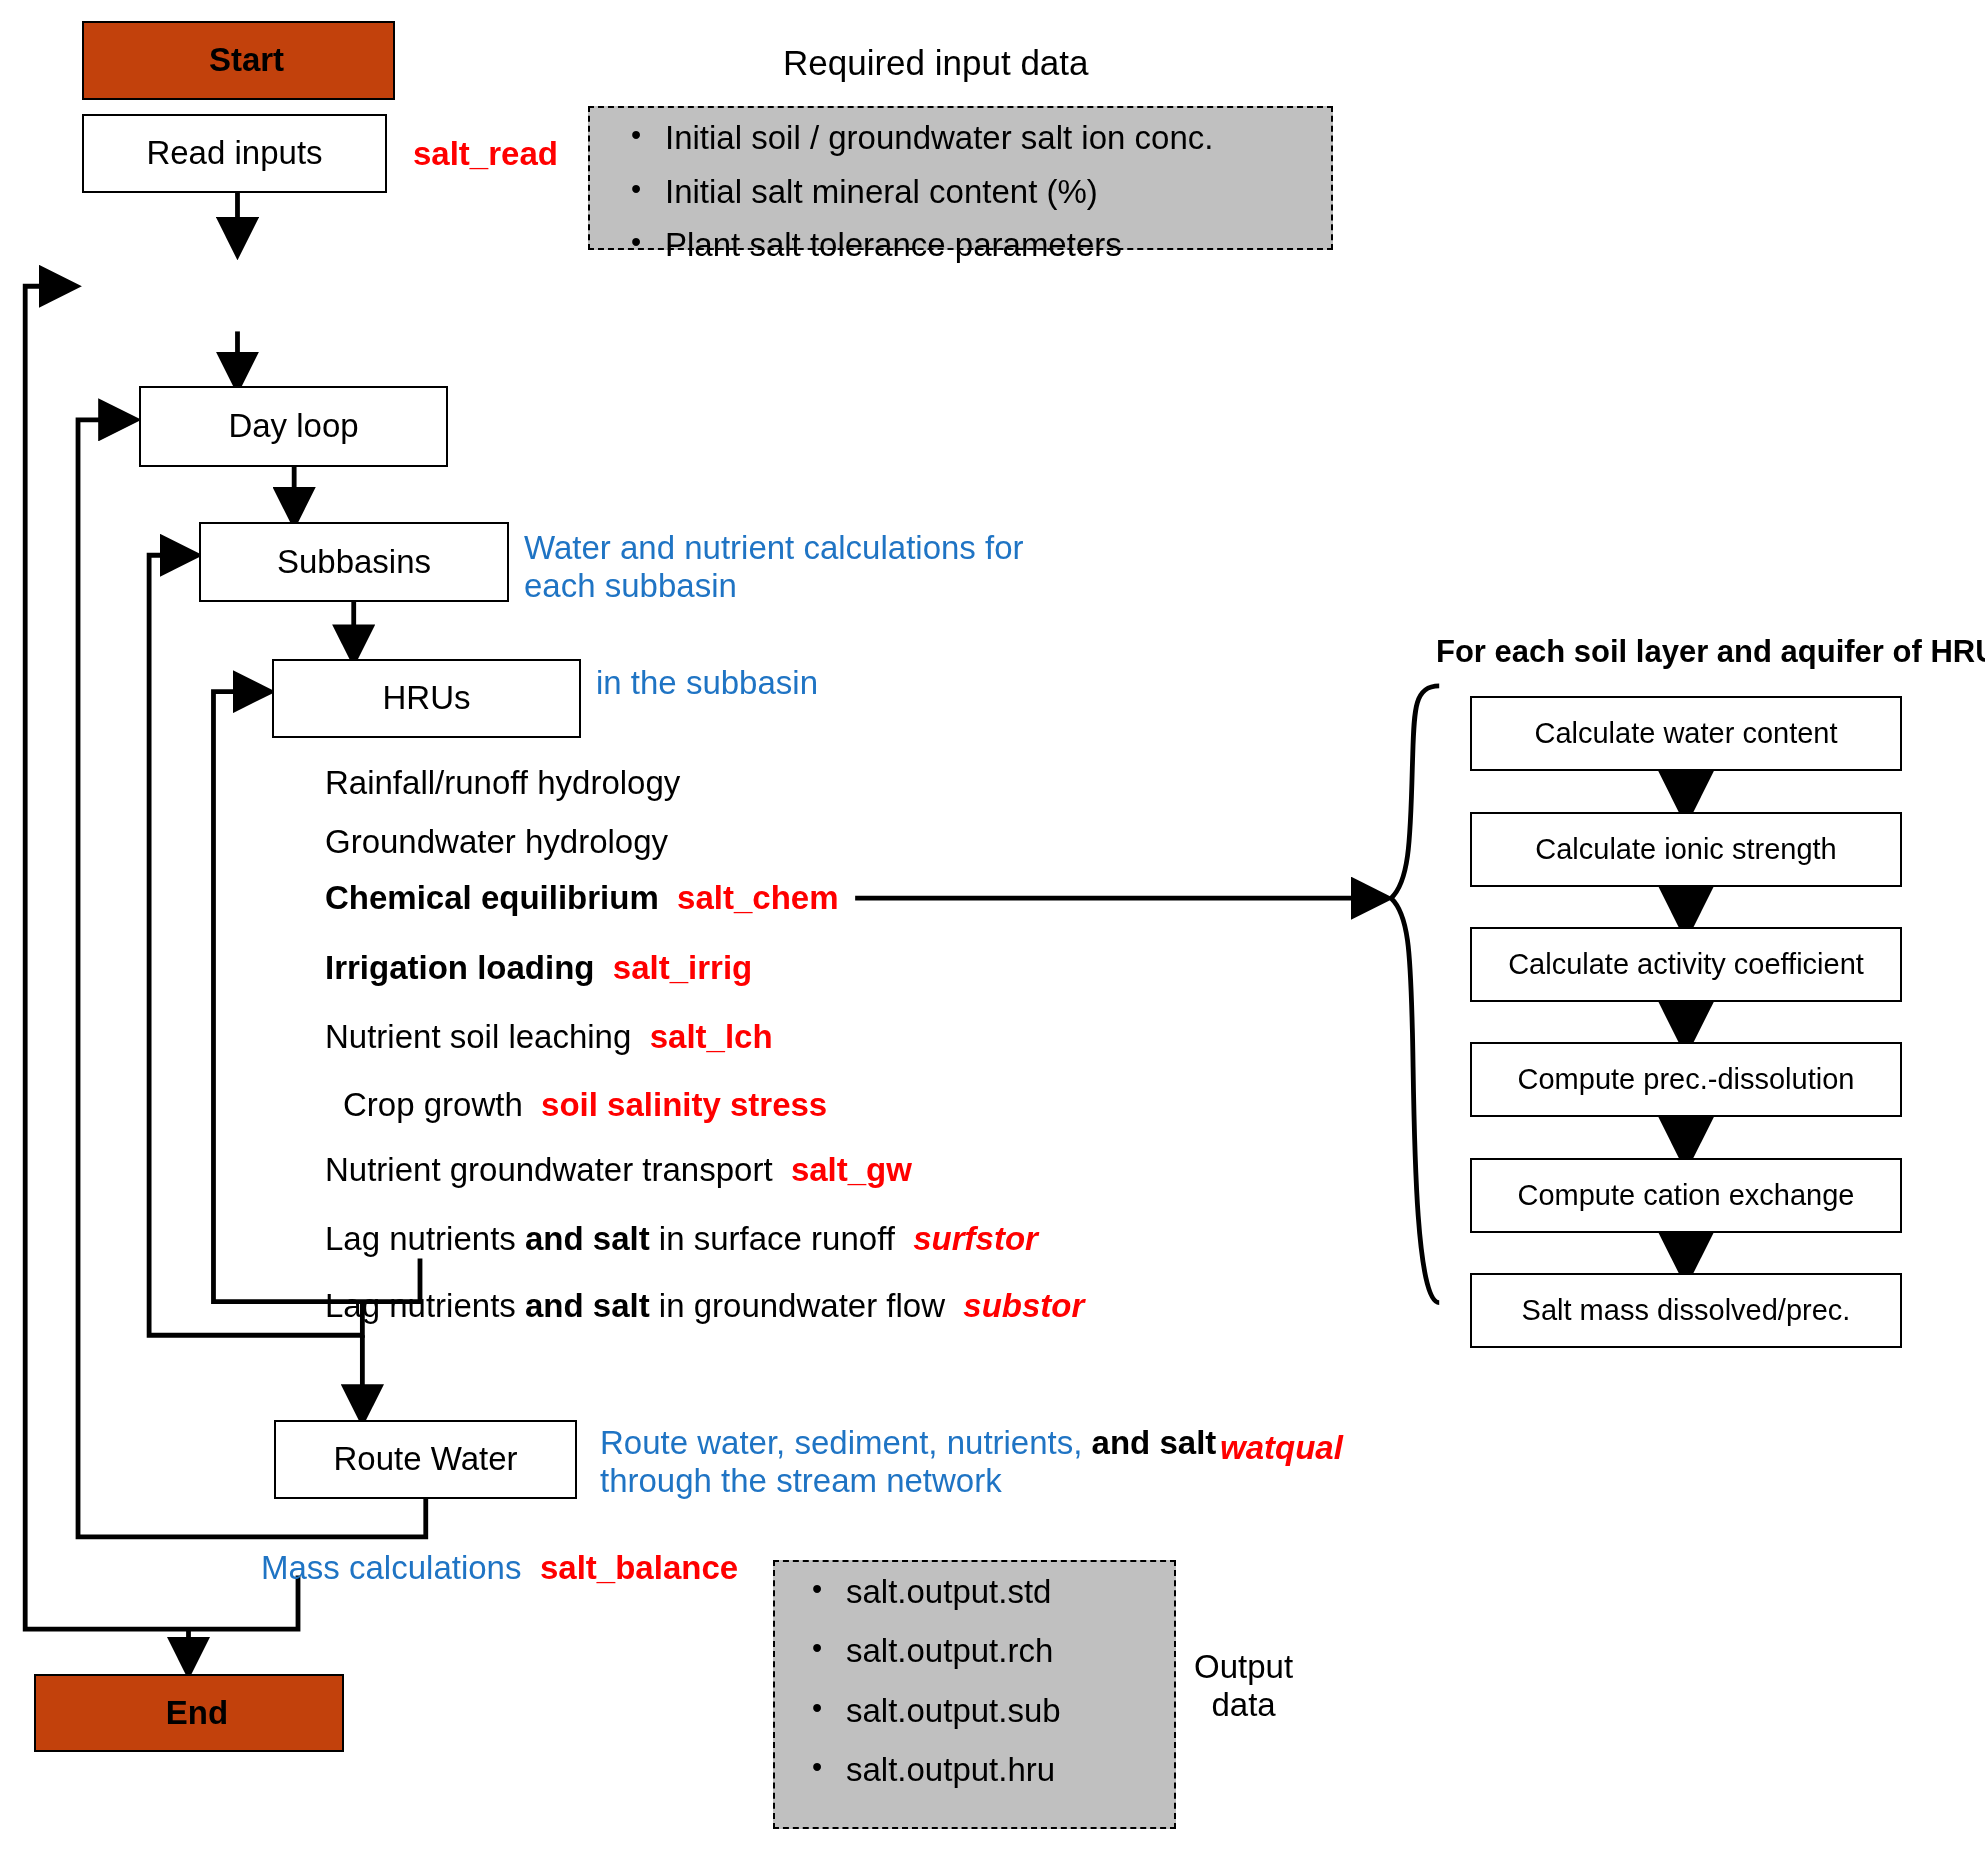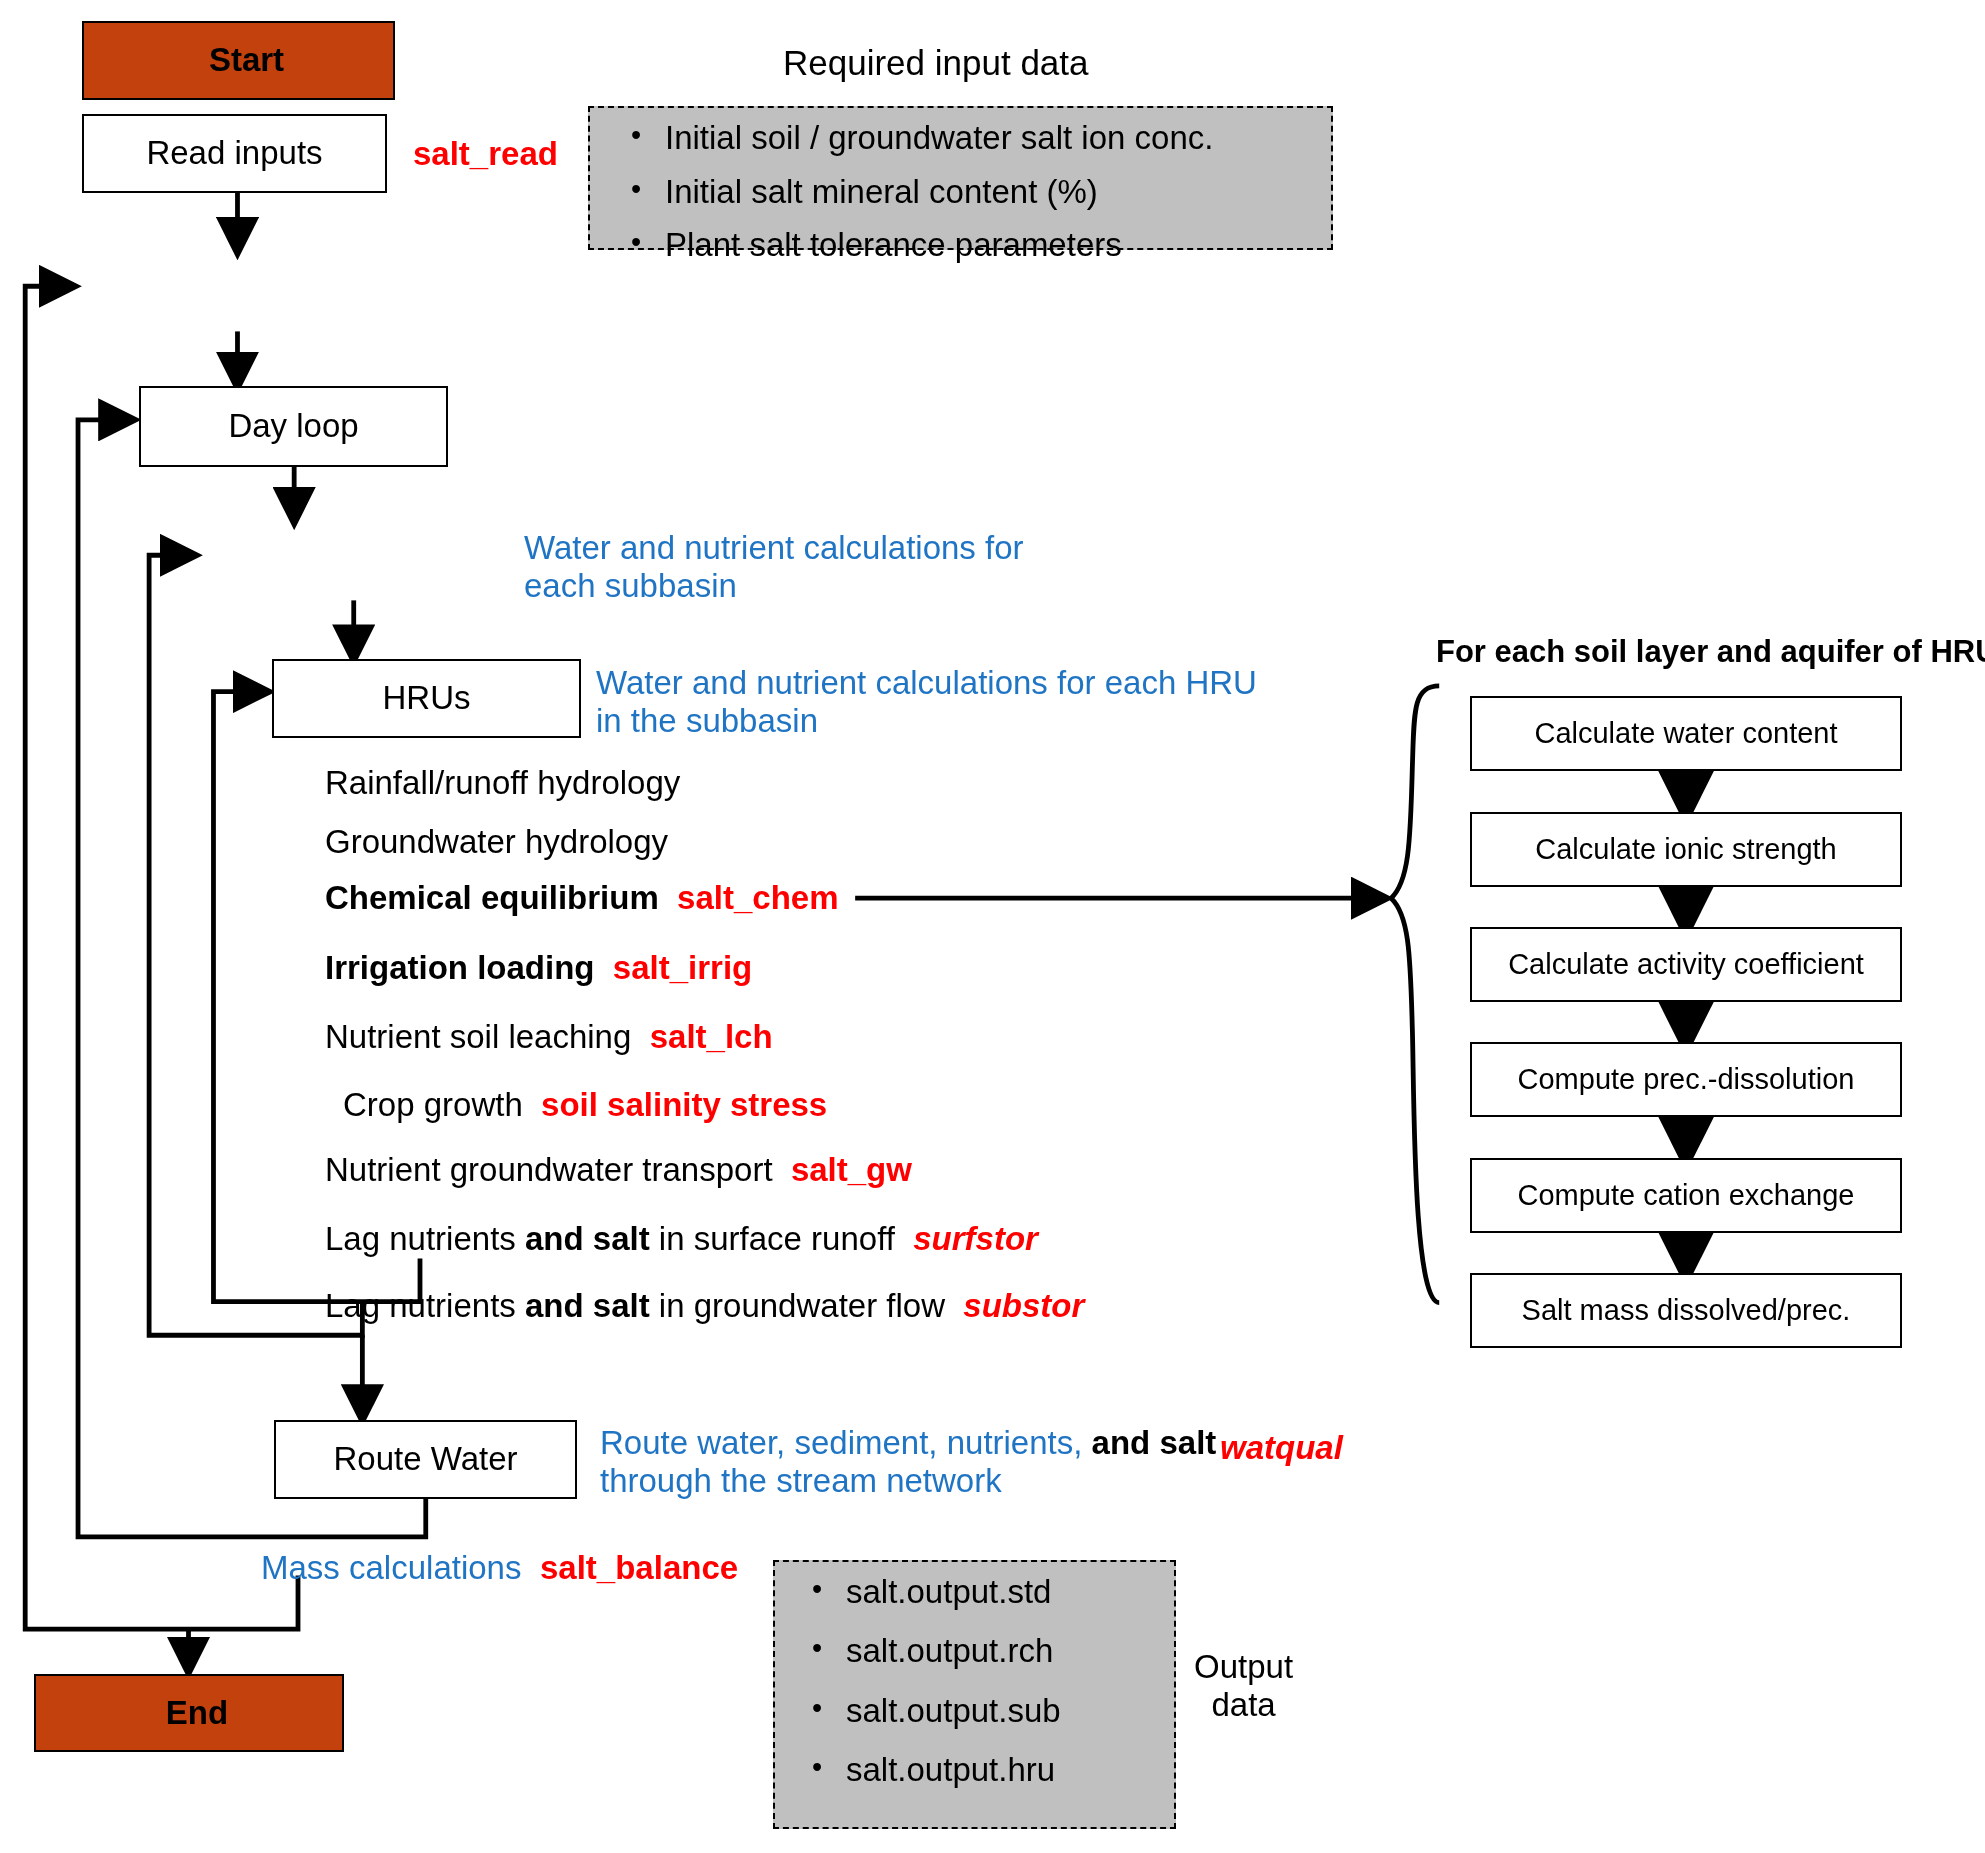--- a/index.html
+++ b/index.html
@@ -84,30 +84,32 @@
   <div class="box" style="left:82px;top:114px;width:305px;height:79px;">
     <span>Read inputs</span>
   </div>
   <div class="plain red" style="left:413px;top:135px;">salt_read</div>
 
 
   <div class="box" style="left:139px;top:386px;width:309px;height:81px;">
     <span>Day loop</span>
   </div>
 
+  <div class="box" style="left:199px;top:522px;width:310px;height:80px;">
+    <span>Subbasins</span>
+  </div>
   <div class="plain blue" style="left:524px;top:529px;">
     <div>Water and nutrient calculations for</div>
     <div>each subbasin</div>
   </div>
 
   <div class="box" style="left:272px;top:659px;width:309px;height:79px;">
     <span>HRUs</span>
   </div>
   <div class="plain blue" style="left:596px;top:664px;">
-    <div>Water and nutrient calculations for each HRU</div>
     <div>in the subbasin</div>
   </div>
 
   <div id="hru-list">
       <div class="proc" style="left: 325px; top: 764px;"><span>Rainfall/runoff hydrology</span></div>
       <div class="proc" style="left: 325px; top: 823px;"><span>Groundwater hydrology</span></div>
       <div class="proc" style="left: 325px; top: 879px;"><span class="bold">Chemical equilibrium</span><span class="red">&nbsp;&nbsp;salt_chem</span></div>
       <div class="proc" style="left: 325px; top: 949px;"><span class="bold">Irrigation loading</span><span class="red">&nbsp;&nbsp;salt_irrig</span></div>
       <div class="proc" style="left: 325px; top: 1018px;"><span>Nutrient soil leaching</span><span class="red">&nbsp;&nbsp;salt_lch</span></div>
       <div class="proc" style="left: 325px; top: 1086px; margin-left: 18px;"><span>Crop growth</span><span class="red">&nbsp;&nbsp;soil salinity stress</span></div>

